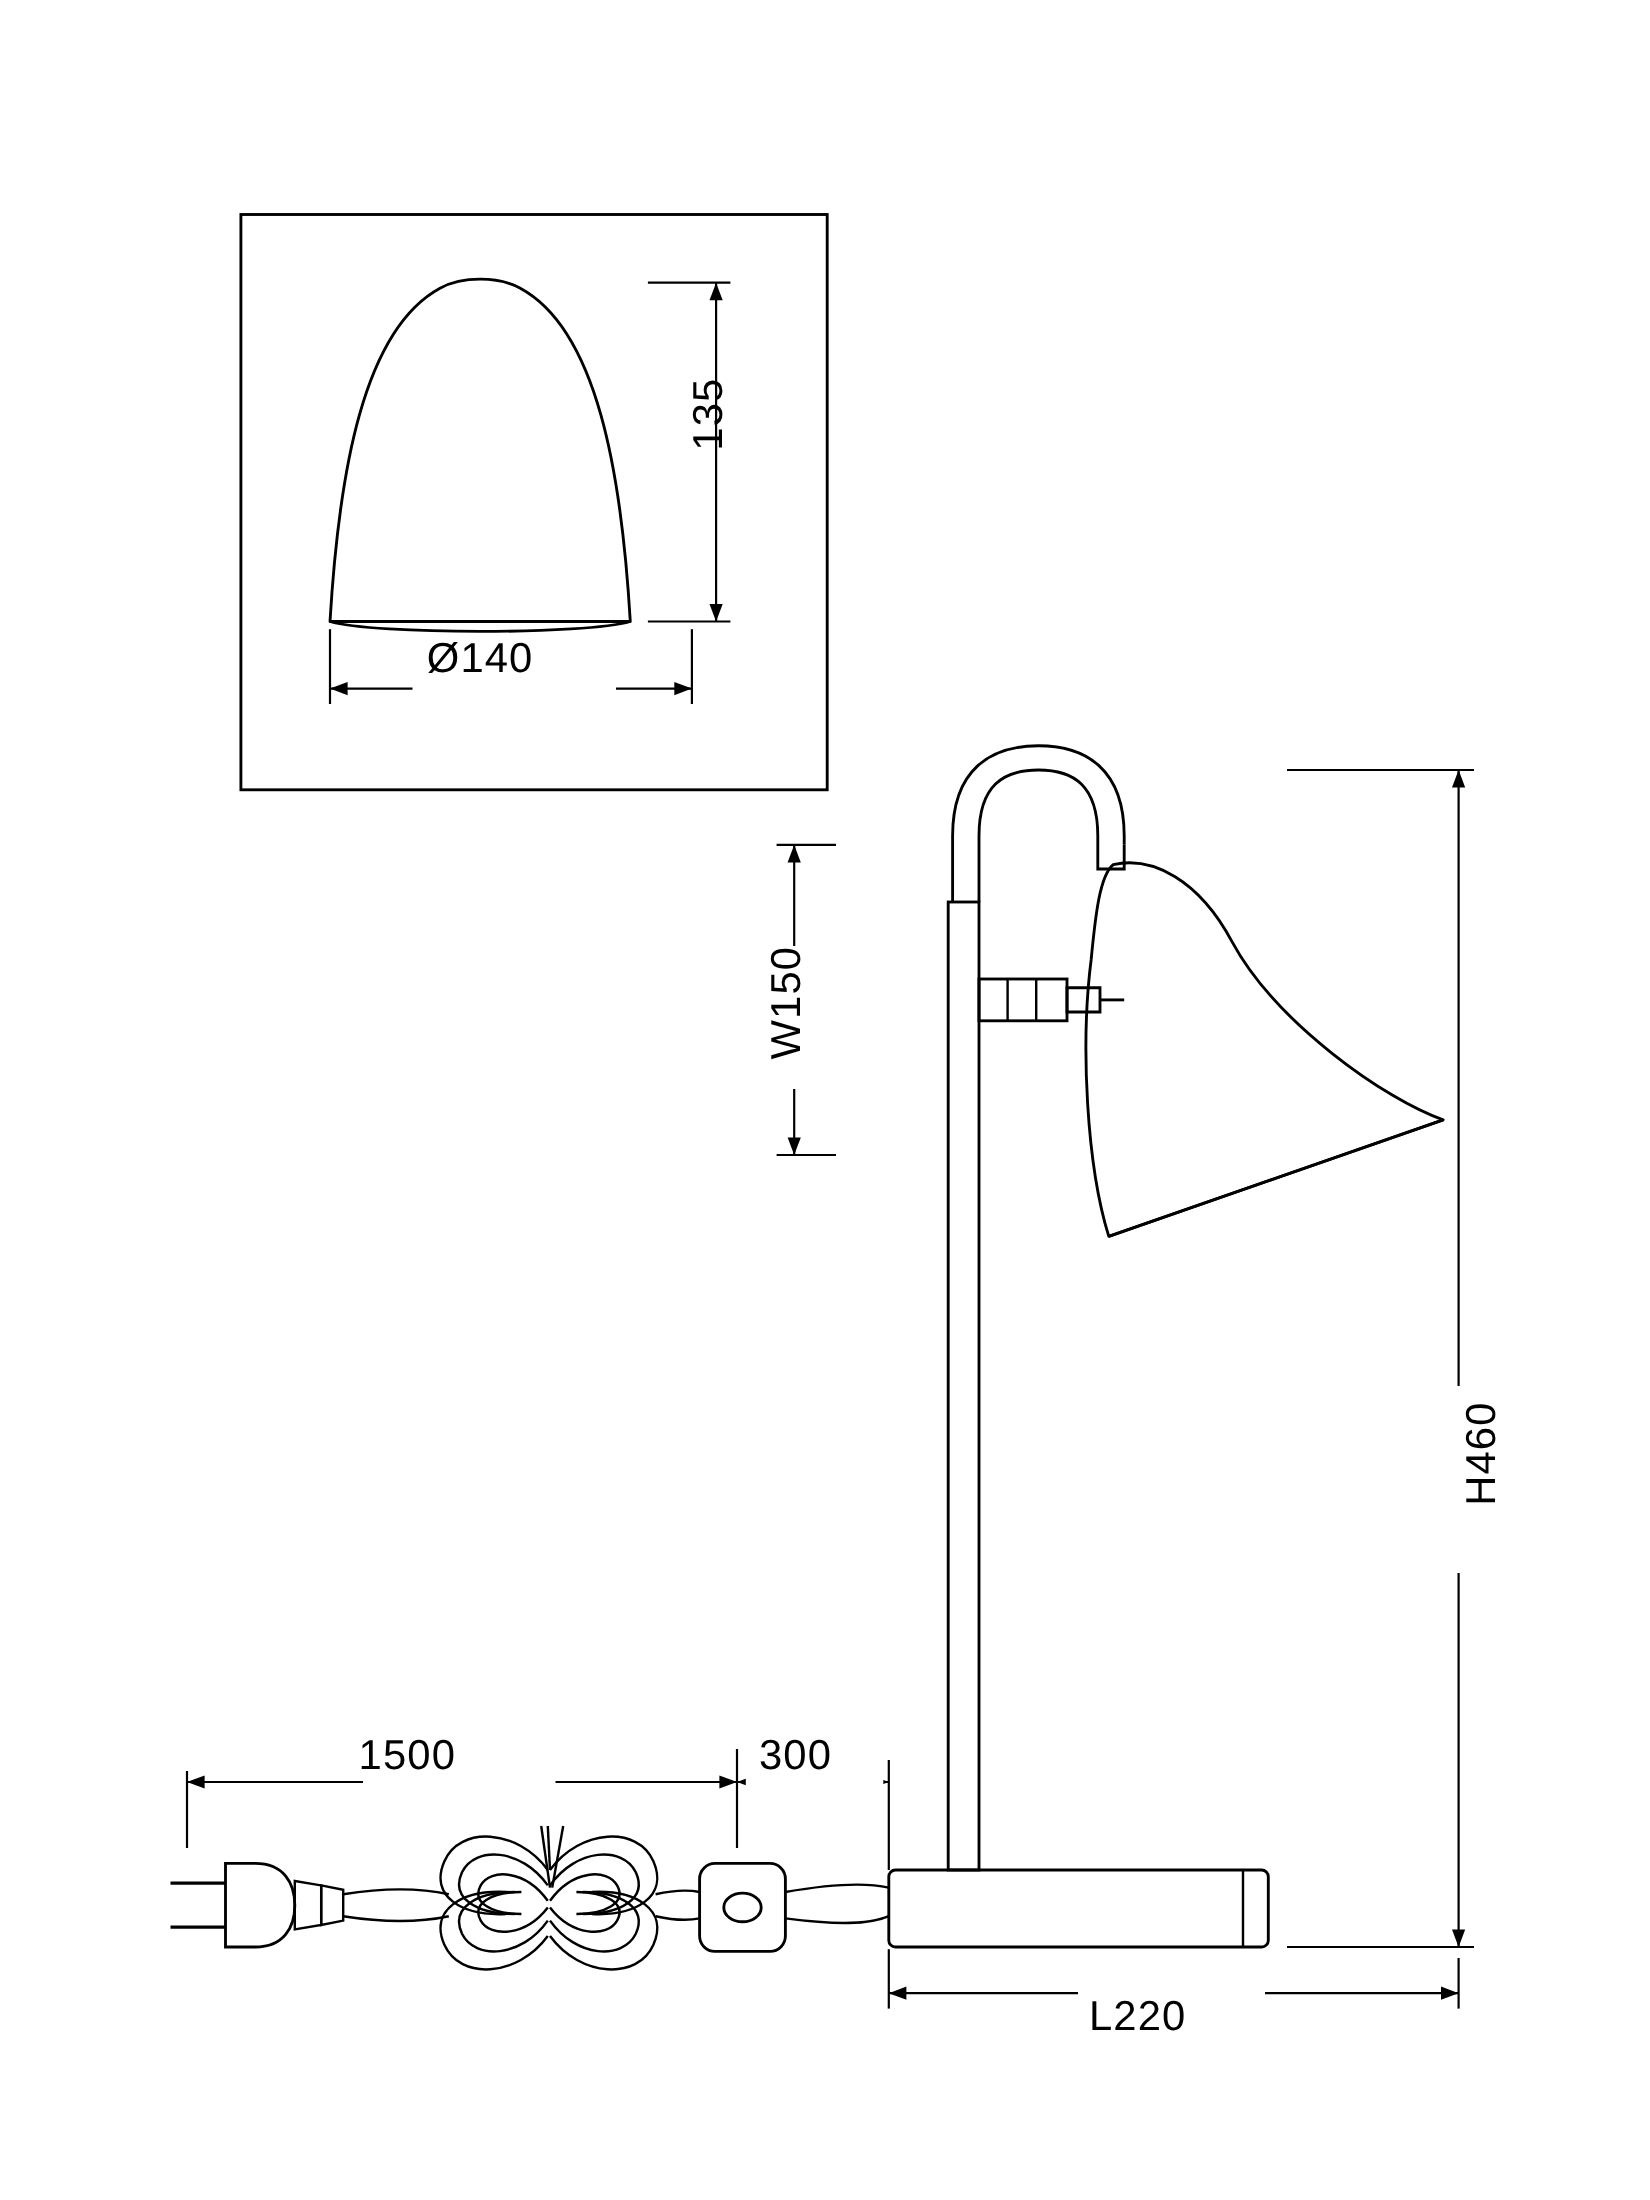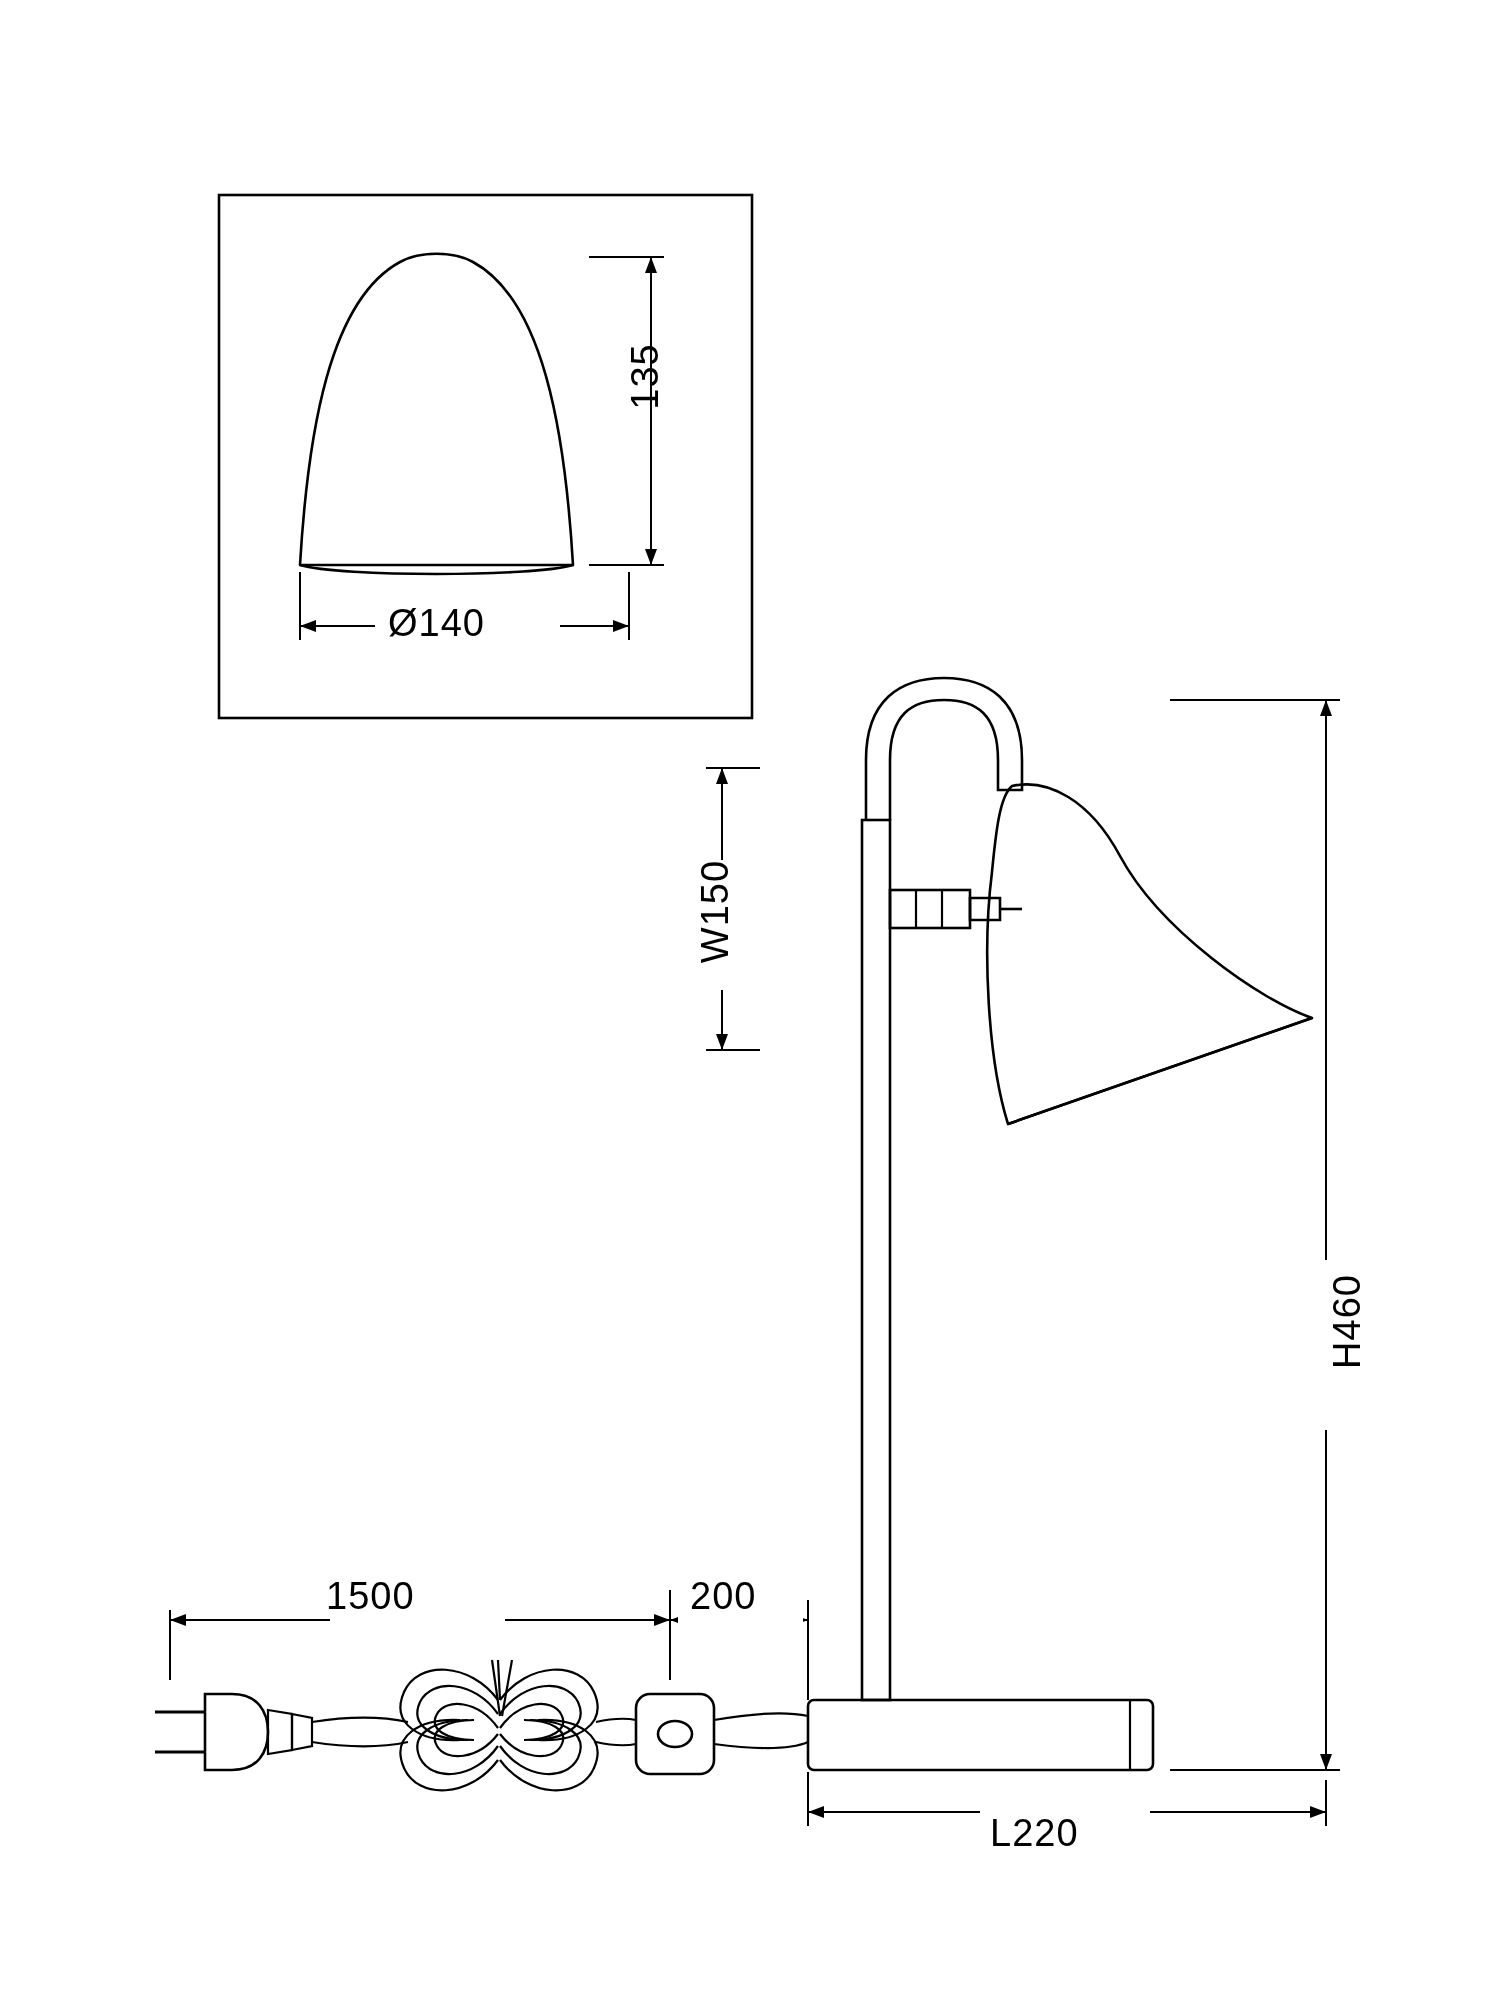--- a/index.html
+++ b/index.html
@@ -28,21 +28,21 @@
     font-size: 38px;
     letter-spacing: 1px;
     color: #000000;
     white-space: nowrap;
   }
   .rot {
     transform-origin: 50% 50%;
     transform: rotate(-90deg);
   }
   .lbl-135 { left: 612px; top: 355px; }
-  .lbl-d140 { left: 388px; top: 602px; }
+  .lbl-d140 { left: 388px; top: 578px; }
   .lbl-w150 { left: 664px; top: 890px; }
   .lbl-h460 { left: 1300px; top: 1300px; }
   .lbl-1500 { left: 326px; top: 1575px; }
   .lbl-300 { left: 690px; top: 1575px; }
   .lbl-l220 { left: 990px; top: 1768px; margin-top: 44px; }
 </style>
 </head>
 <body>
 
 <svg id="sheet" viewBox="0 0 1500 2000" xmlns="http://www.w3.org/2000/svg">
@@ -196,15 +196,15 @@
 <div class="dim-label rot lbl-135">135</div>
 
 <div class="dim-label lbl-d140">Ø140</div>
 
 <div class="dim-label rot lbl-w150">W150</div>
 
 <div class="dim-label rot lbl-h460">H460</div>
 
 <div class="dim-label lbl-1500">1500</div>
 
-<div class="dim-label lbl-300">200</div>
+<div class="dim-label lbl-300">300</div>
 
 <div class="dim-label lbl-l220">L220</div>
 
 </body></html>

